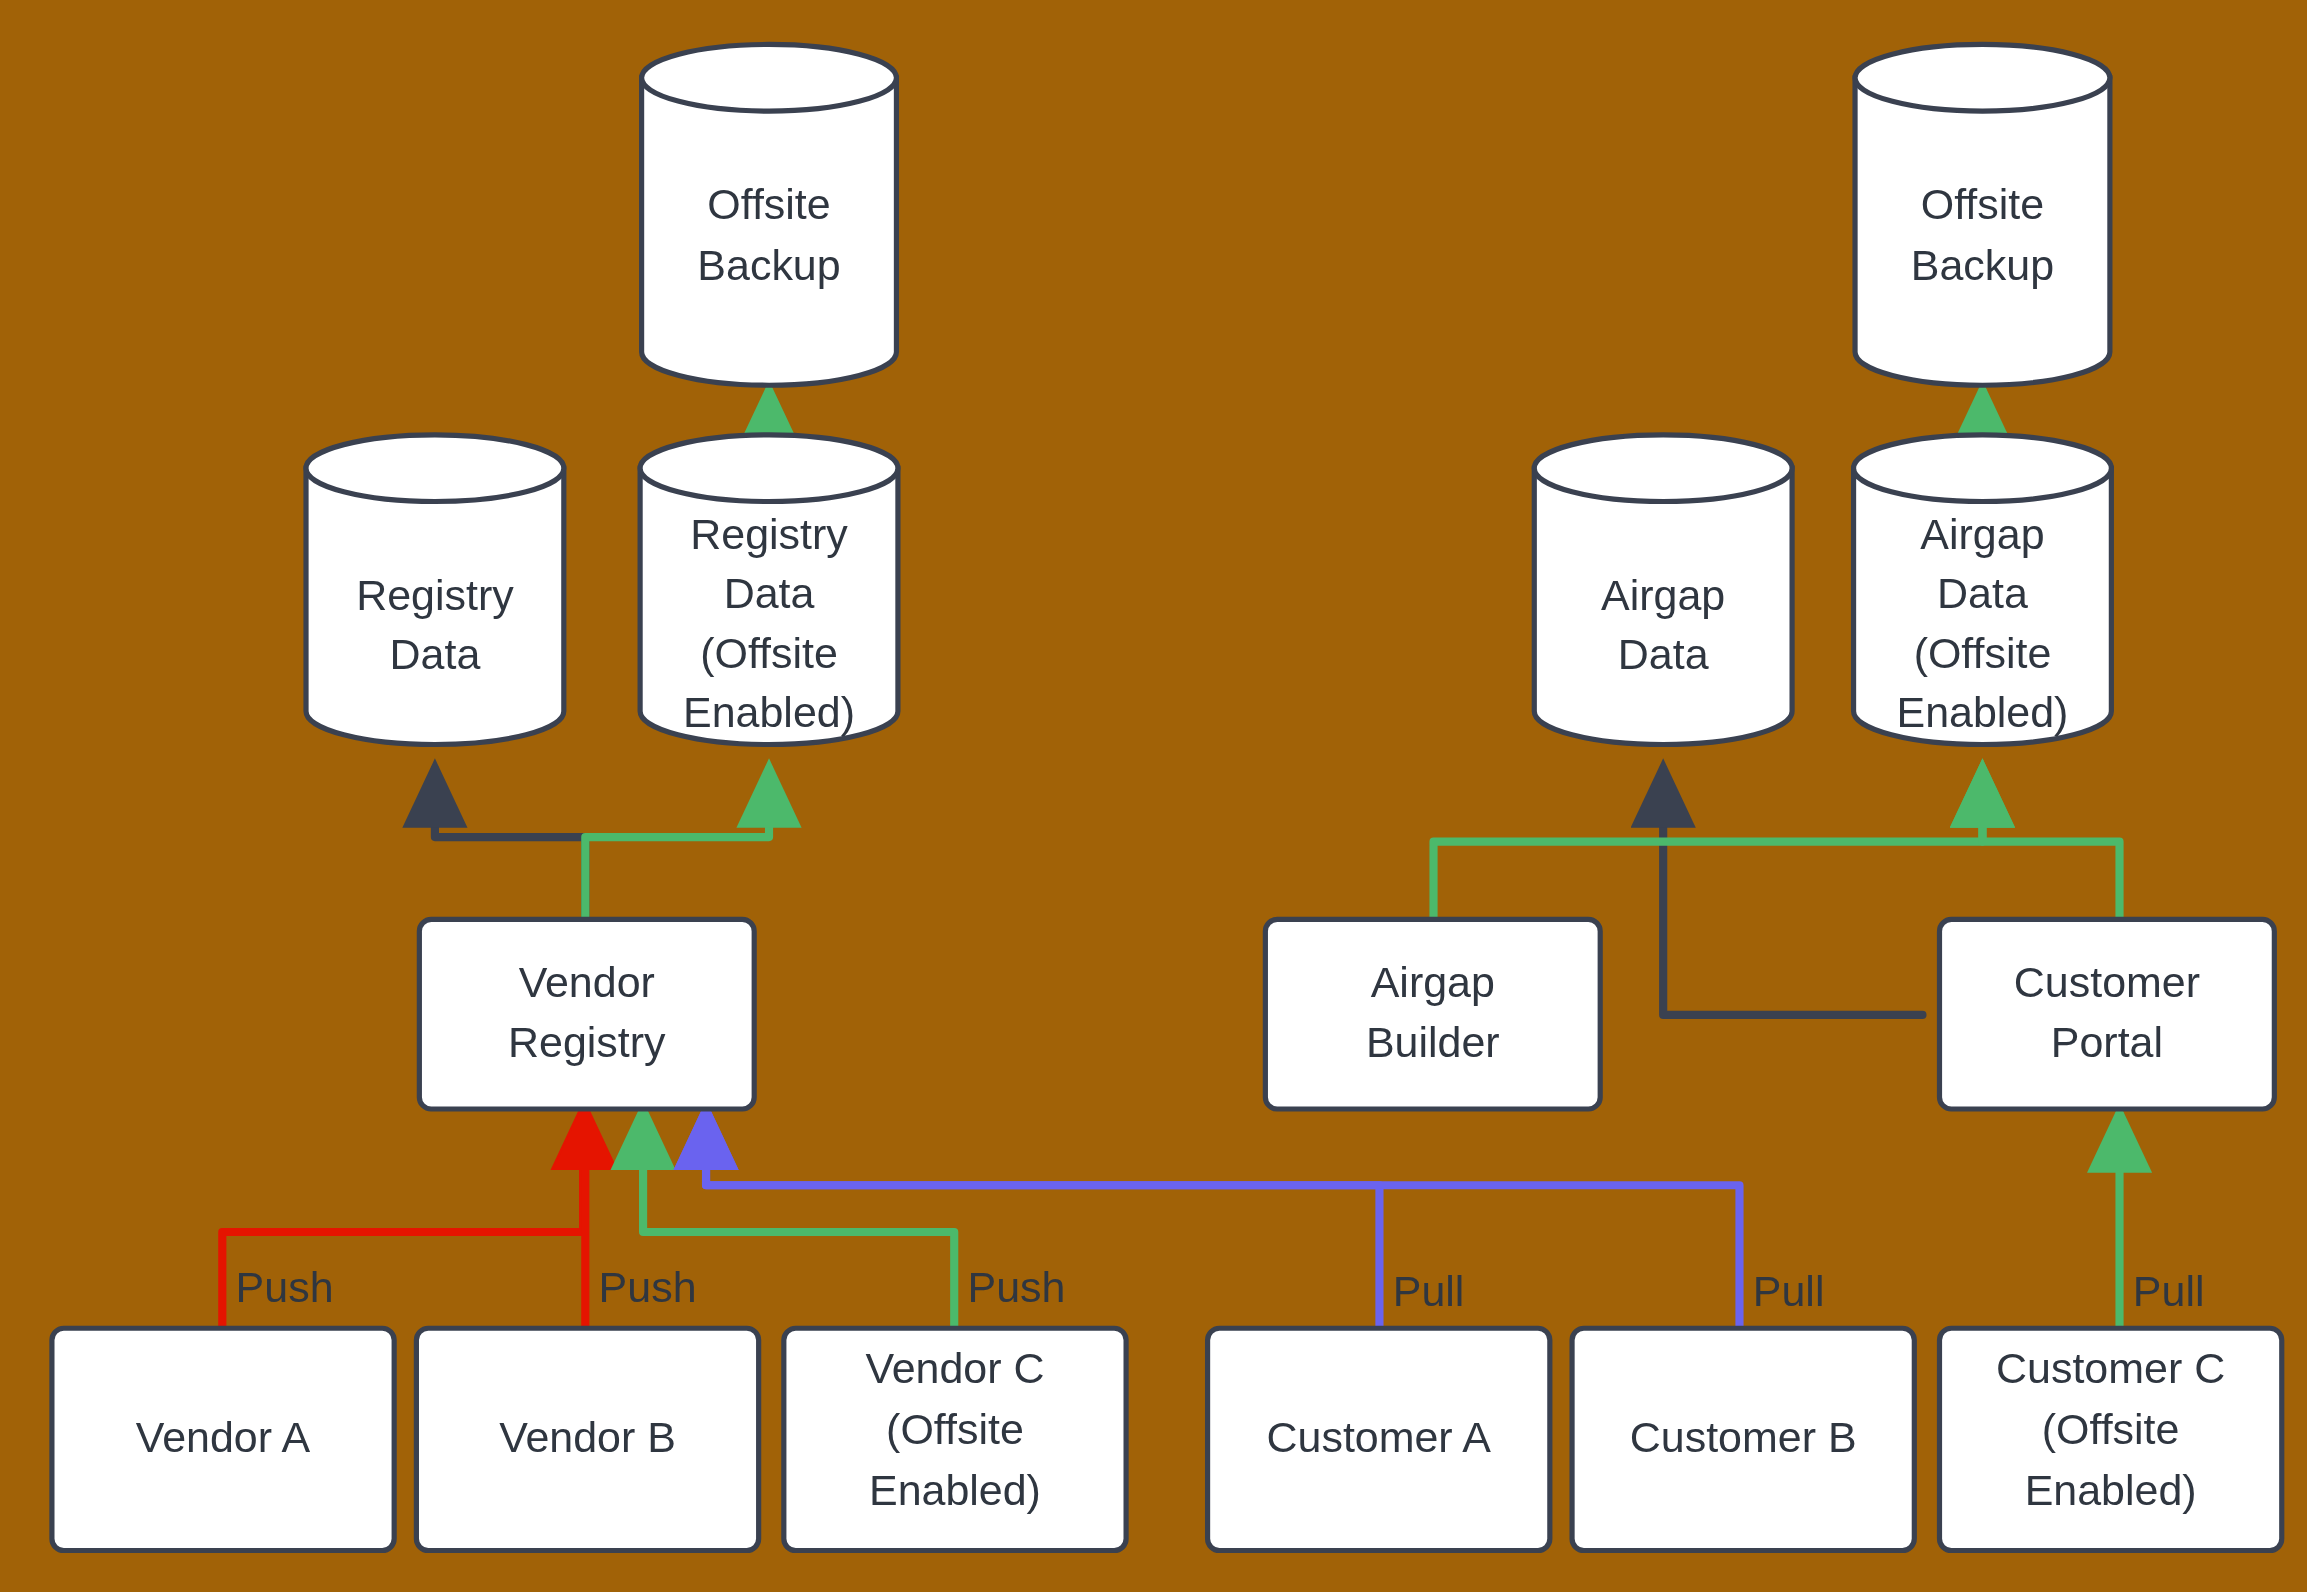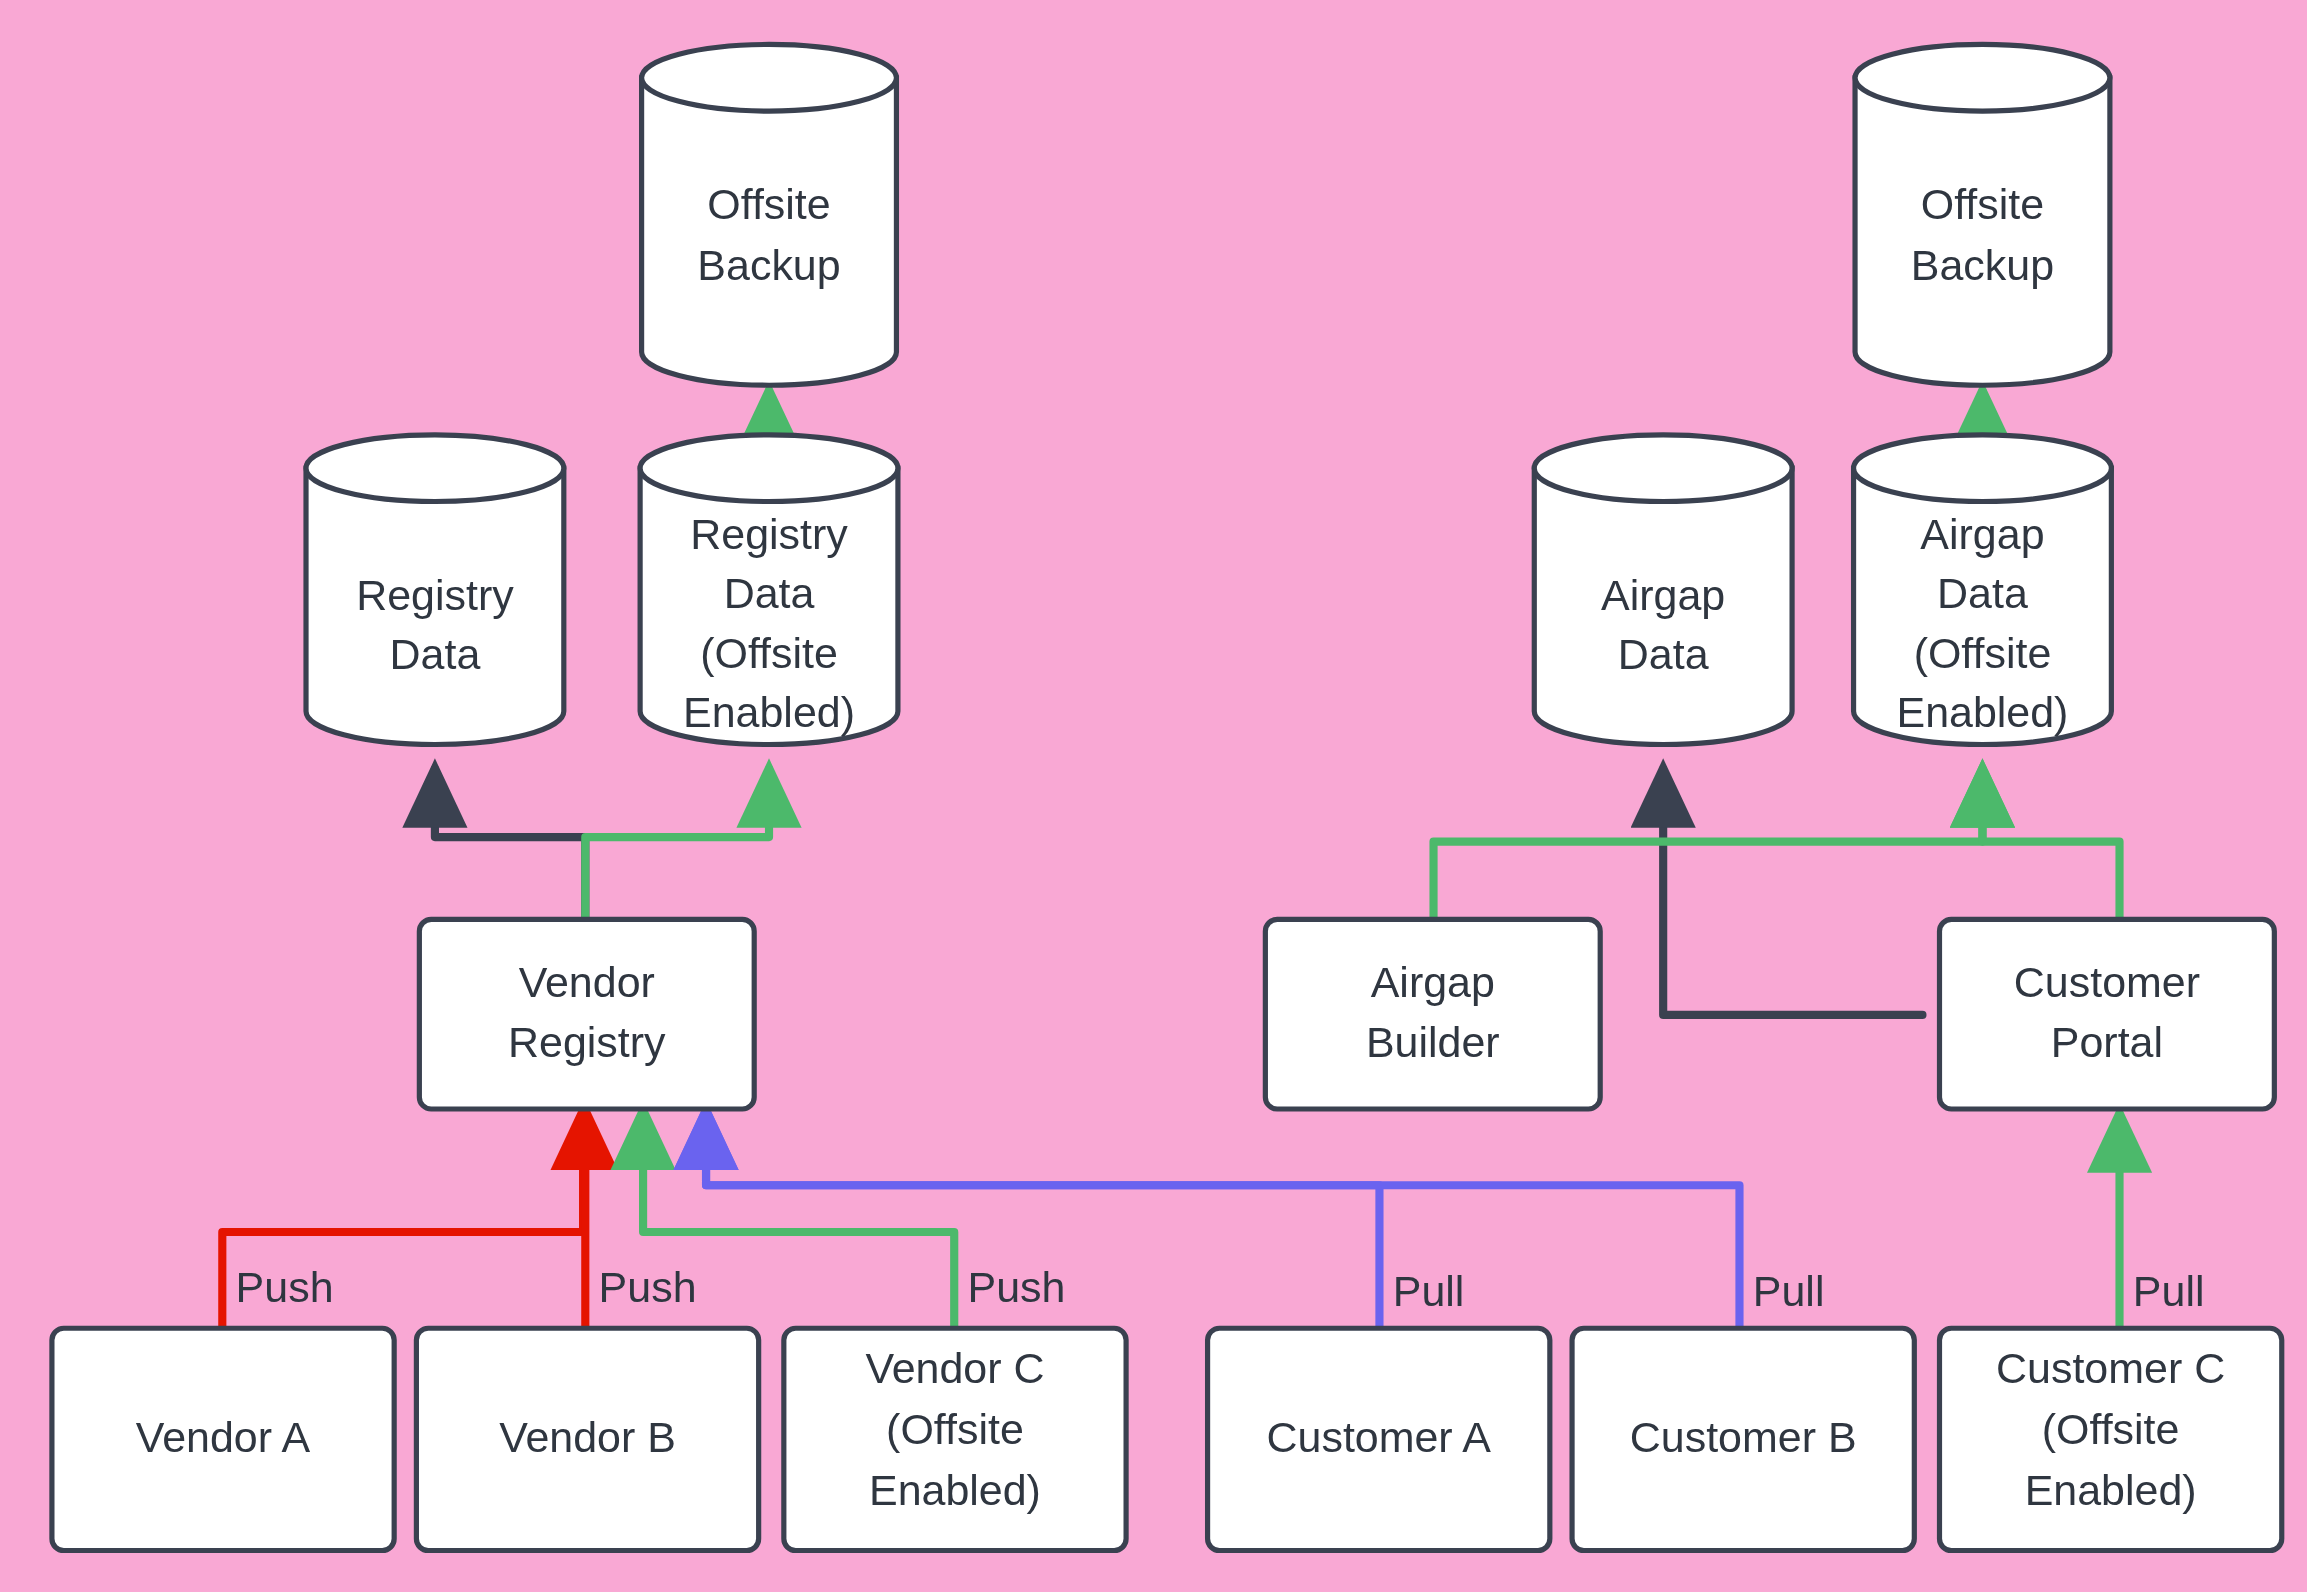--- a/index.html
+++ b/index.html
@@ -1,17 +1,17 @@
 <!DOCTYPE html>
 <html style="font-size:12px"><head>
 <meta charset="utf-8">
 <style>
   html,body{margin:0;padding:0;background:#ffffff;}
   body{font-family:"Liberation Sans", sans-serif;}
-  #stage{position:relative;width:2307px;height:1592px;background:#f9a8d4;overflow:hidden;}
+  #stage{position:relative;width:2307px;height:1592px;background:#a16207;overflow:hidden;}
   svg#diagram{position:absolute;left:0;top:0;width:2307px;height:1592px;display:block;}
   .node-shape{fill:#ffffff;stroke:#3a4150;stroke-width:7;}
   .cyl-body{fill:#ffffff;stroke:#3a4150;stroke-width:7;}
   .cyl-top{fill:#ffffff;stroke:#3a4150;stroke-width:7;}
   .node-label{fill:#2f3640;font-family:"Liberation Sans", sans-serif;font-size:58px;text-anchor:middle;dominant-baseline:middle;}
   .edge-label{fill:#2f3640;font-family:"Liberation Sans", sans-serif;font-size:58px;text-anchor:start;dominant-baseline:middle;}
   .edge{fill:none;stroke-width:11;stroke-linecap:round;stroke-linejoin:round;}
 </style>
 </head>
 <body>

